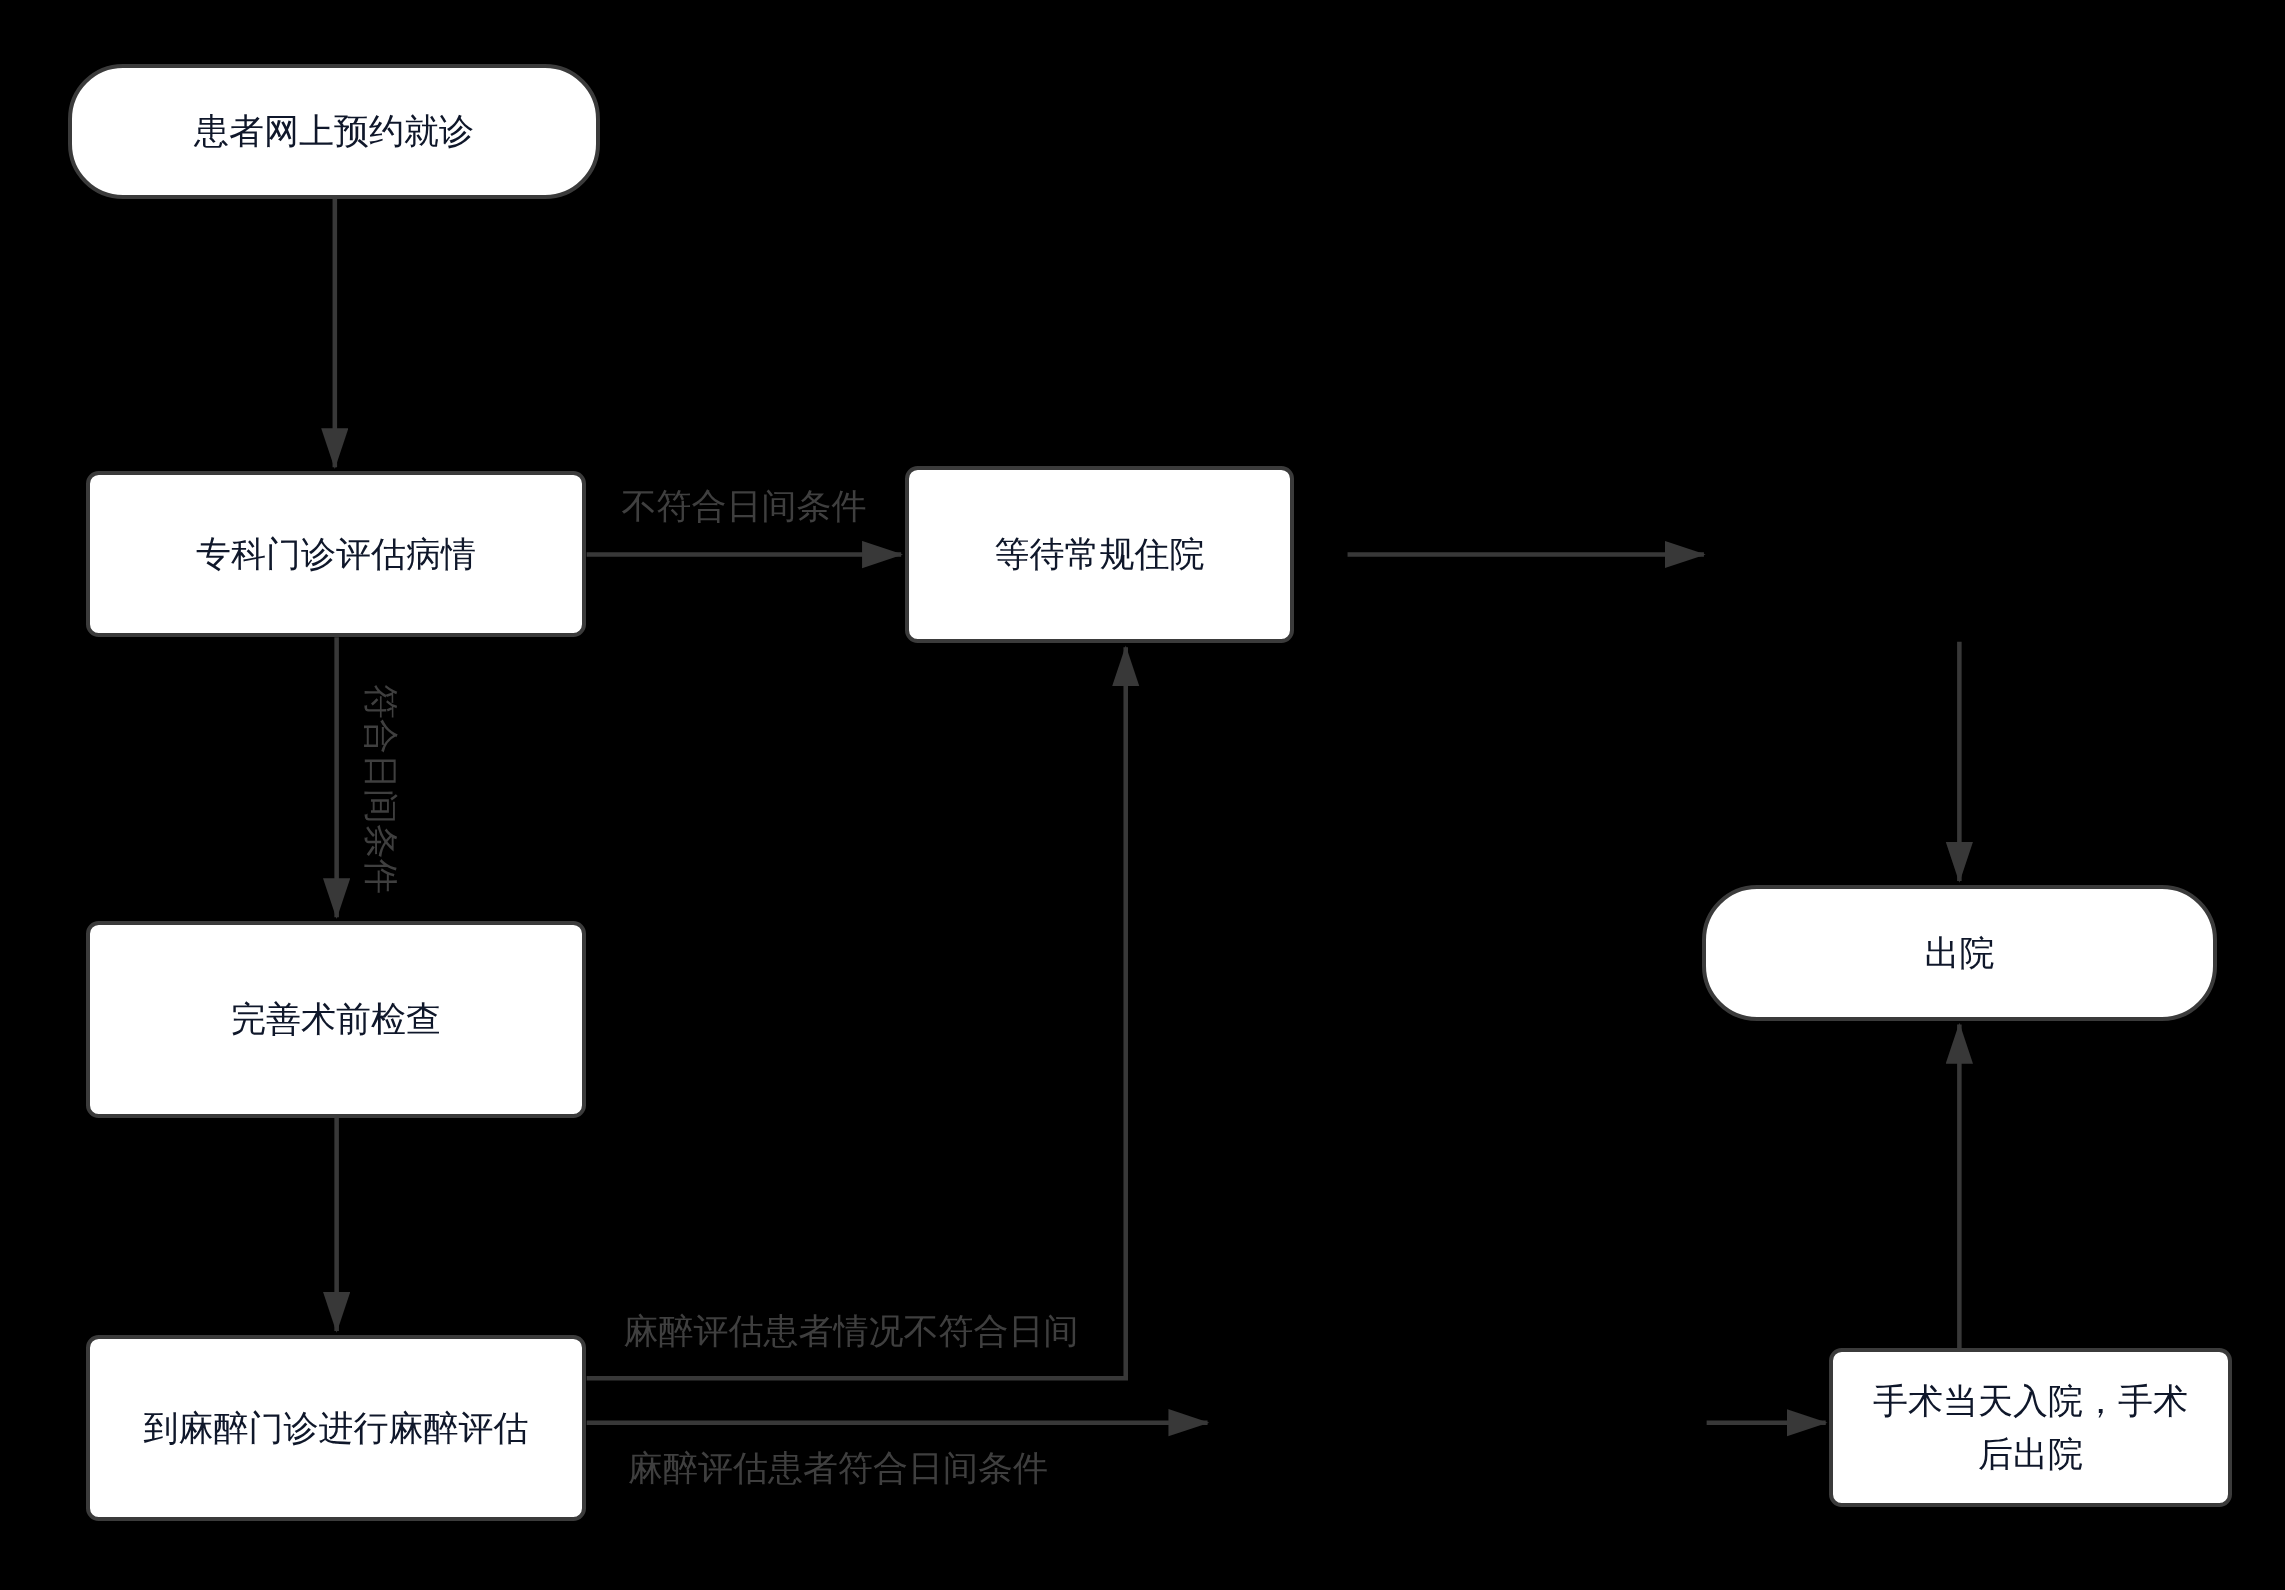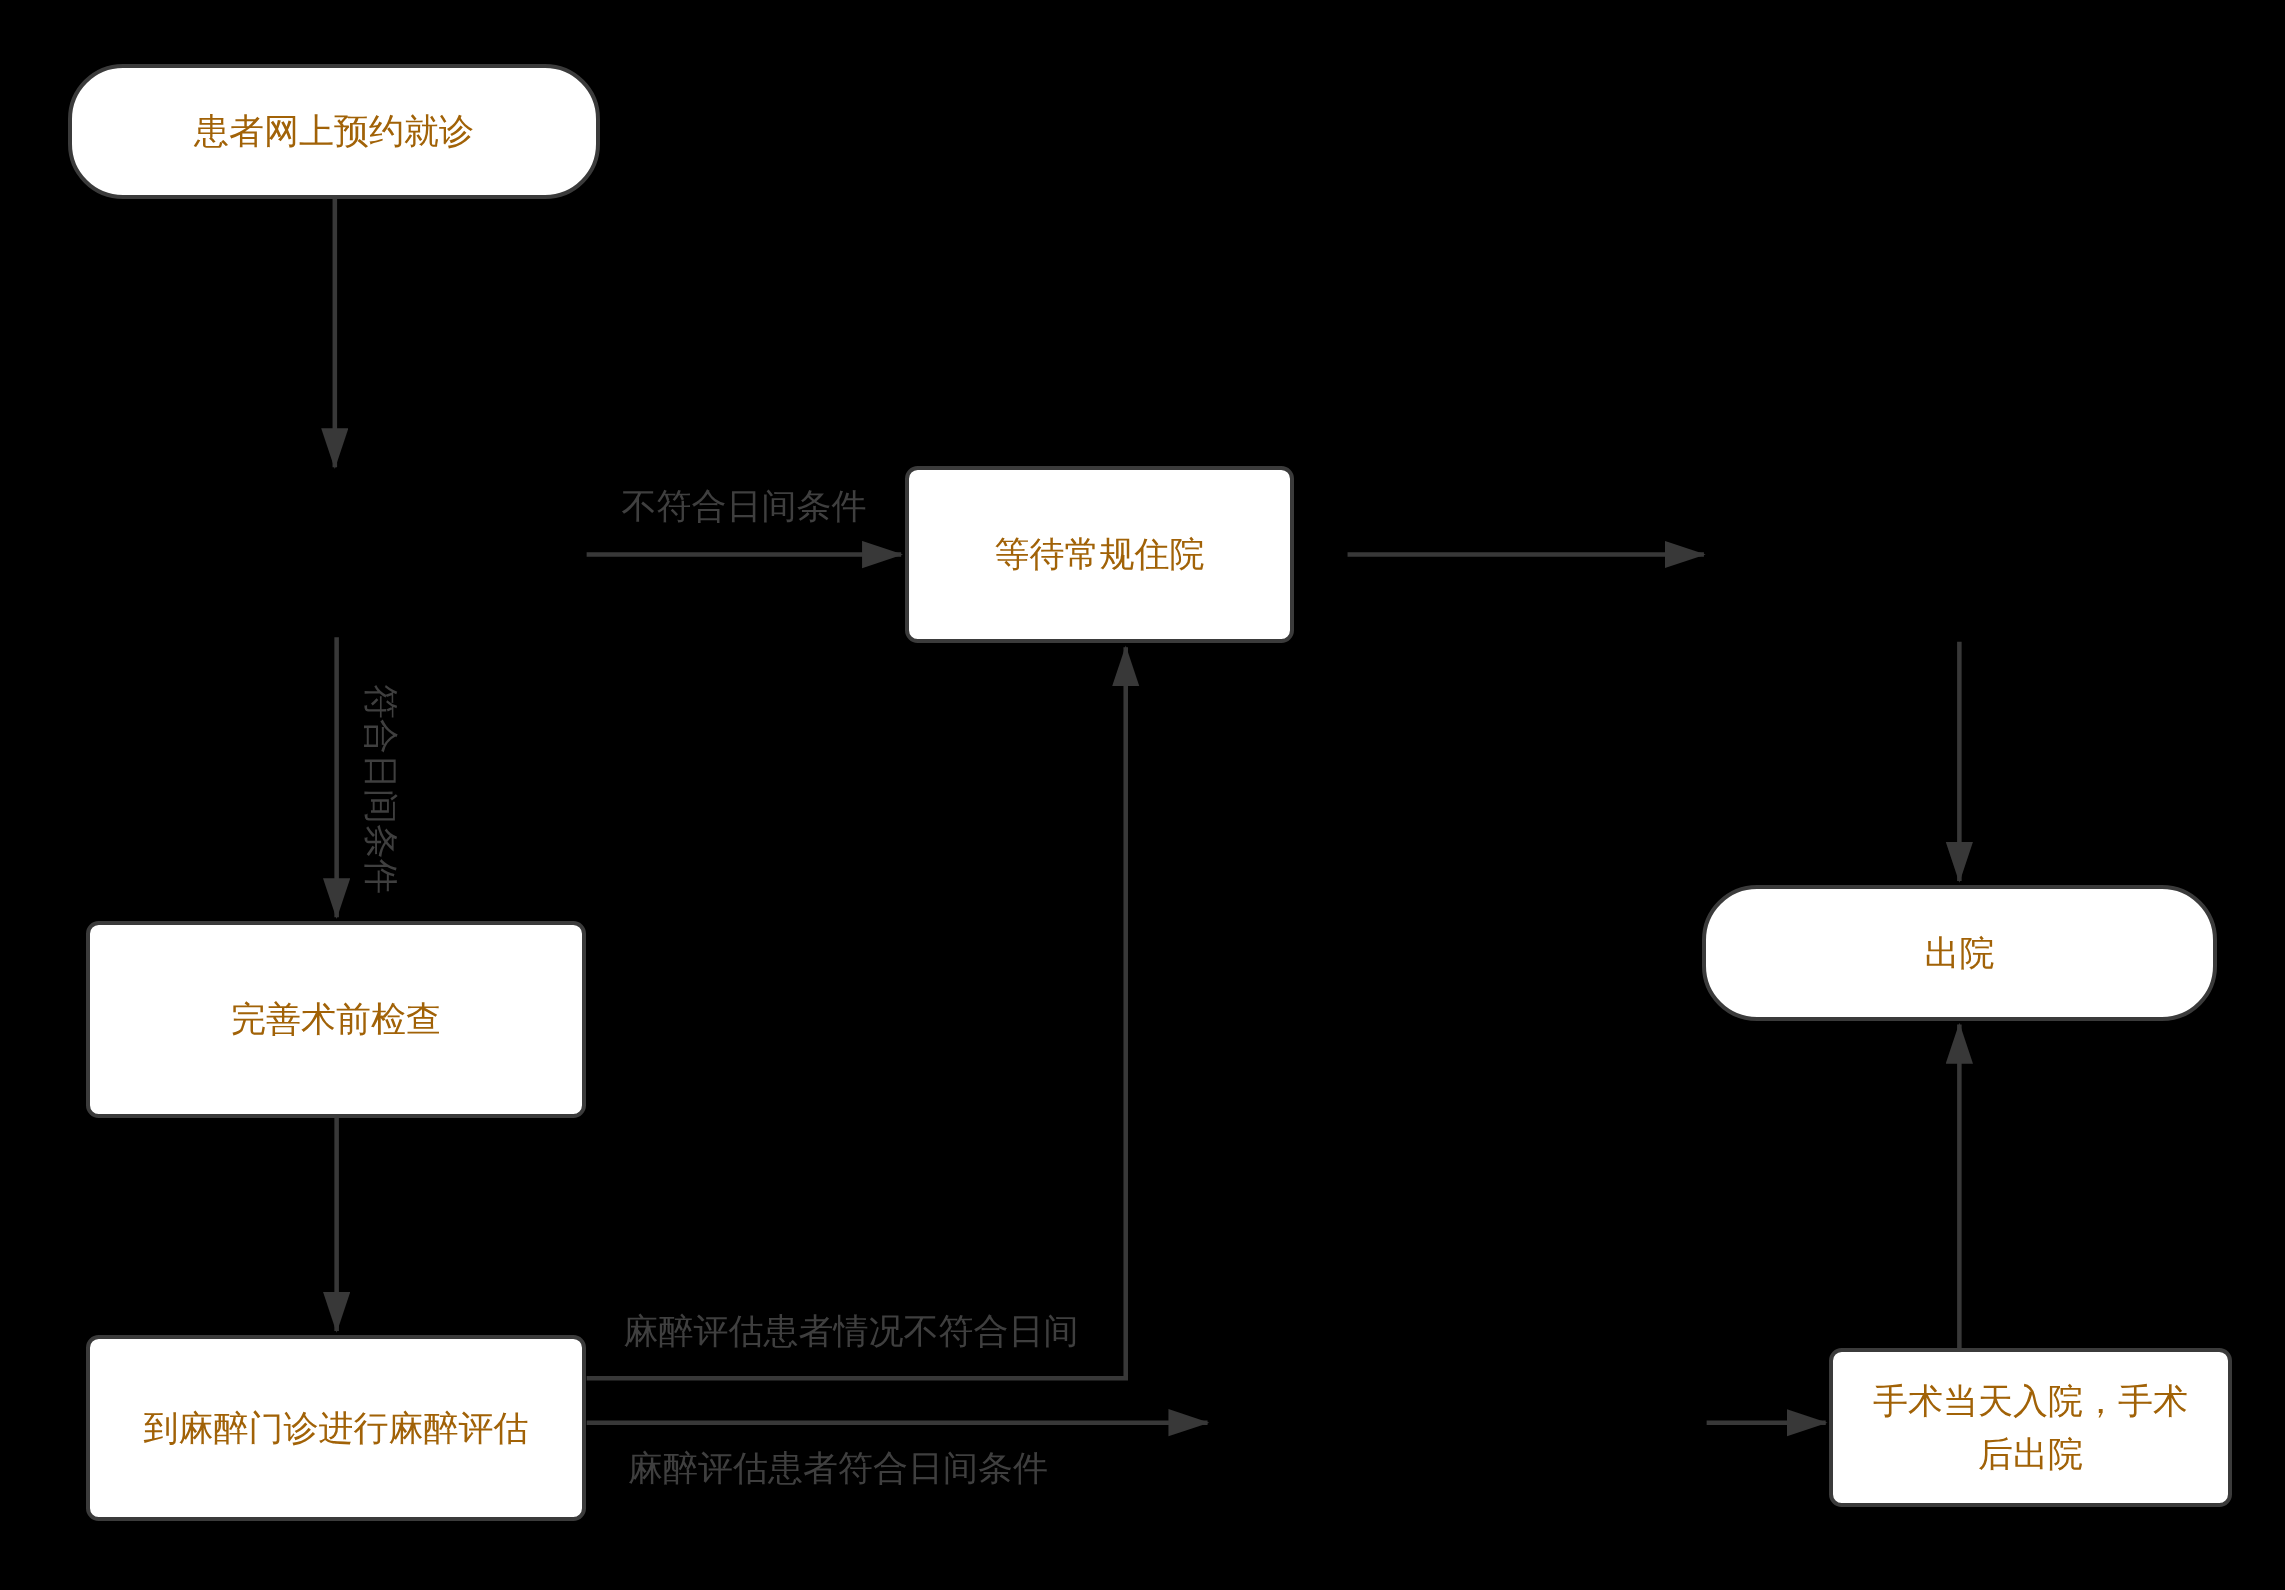--- a/index.html
+++ b/index.html
@@ -24,21 +24,21 @@
   .edges-layer {
     position: absolute;
     left: 0; top: 0;
     width: 2286px;
     height: 1590px;
   }
   .node {
     position: absolute;
     background: #ffffff;
     border: 4.5px solid #3b3b3b;
-    color: #a16207;
+    color: #0f172a;
     font-size: 35px;
     line-height: 1.5;
     display: flex;
     align-items: center;
     justify-content: center;
     text-align: center;
     box-sizing: border-box;
   }
   .node.rect { border-radius: 12.7px; }
   .node.pill { border-radius: 55px; }
@@ -98,20 +98,23 @@
 
     <line x1="1877" y1="1565" x2="2008" y2="1565" stroke="#383838" stroke-width="5" marker-end="url(#arrow)"></line>
 
     <line x1="2155" y1="1483" x2="2155" y2="1127" stroke="#383838" stroke-width="5" marker-end="url(#arrow)"></line>
   </svg>
 
   <div class="node pill n-patient">
     <span>患者网上预约就诊</span>
   </div>
 
+  <div class="node rect n-specialist">
+    <span>专科门诊评估病情</span>
+  </div>
 
   <div class="node rect n-waitreg">
     <span>等待常规住院</span>
   </div>
 
 
   <div class="node pill n-discharge">
     <span>出院</span>
   </div>
 

